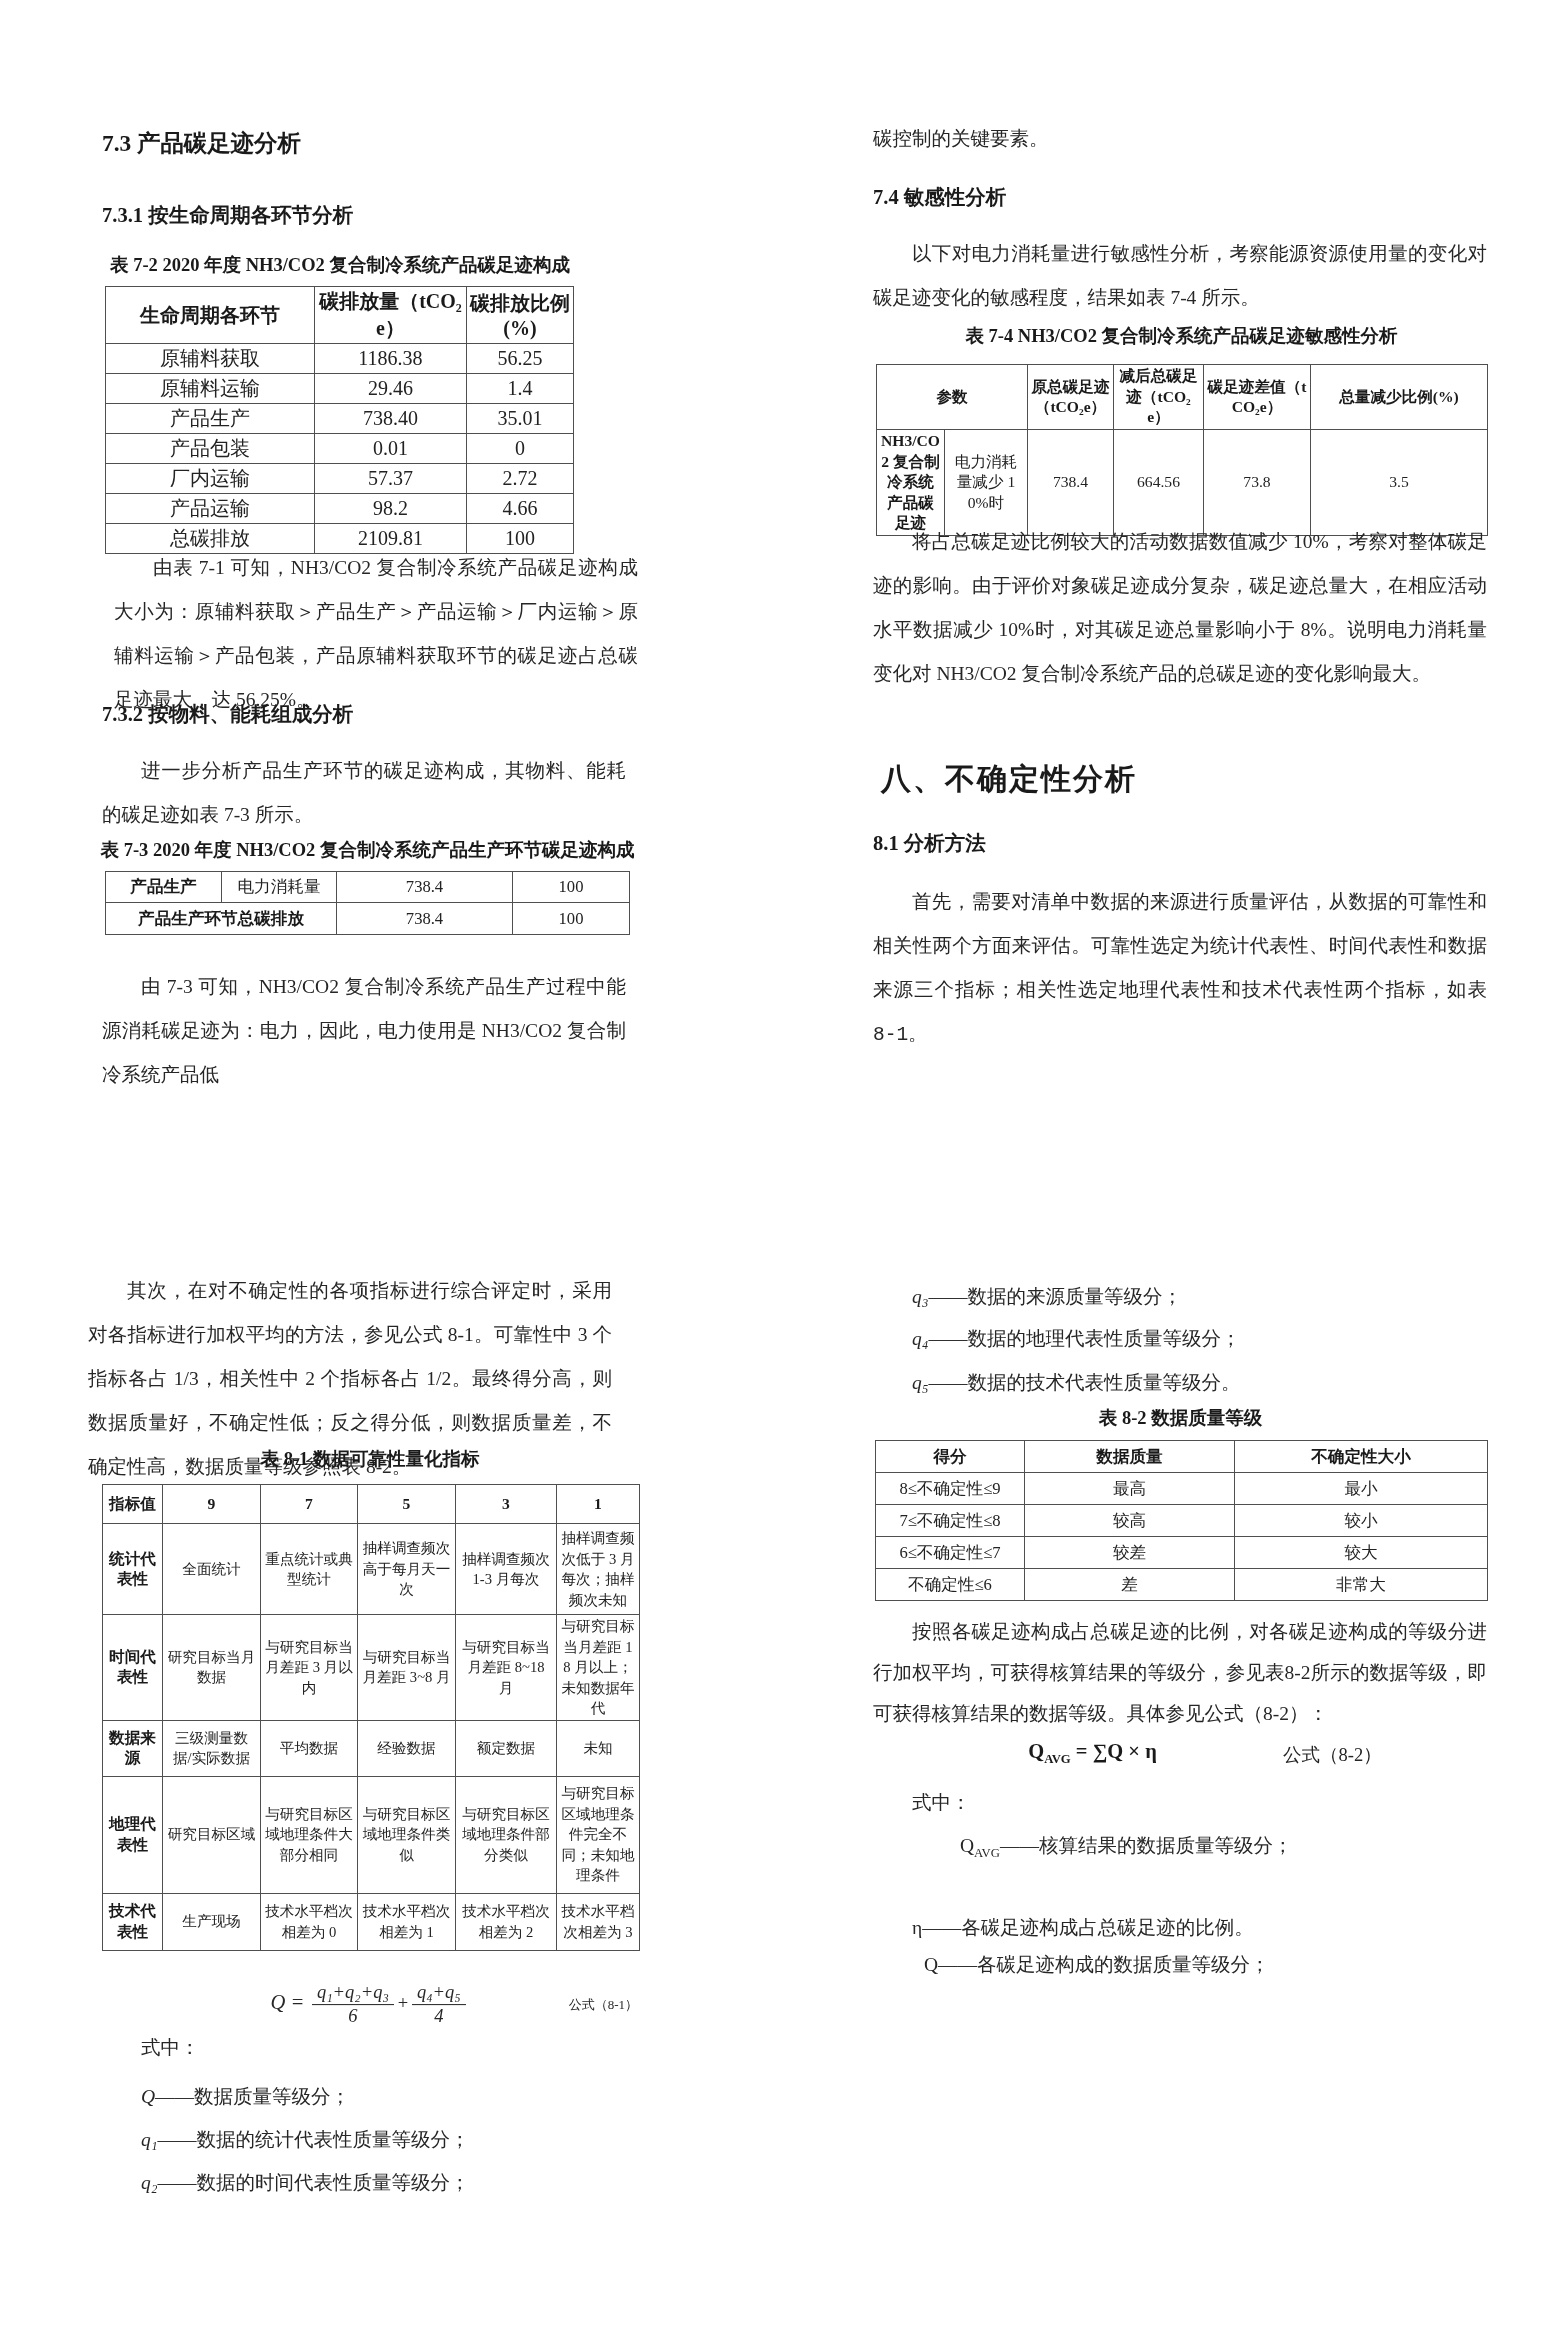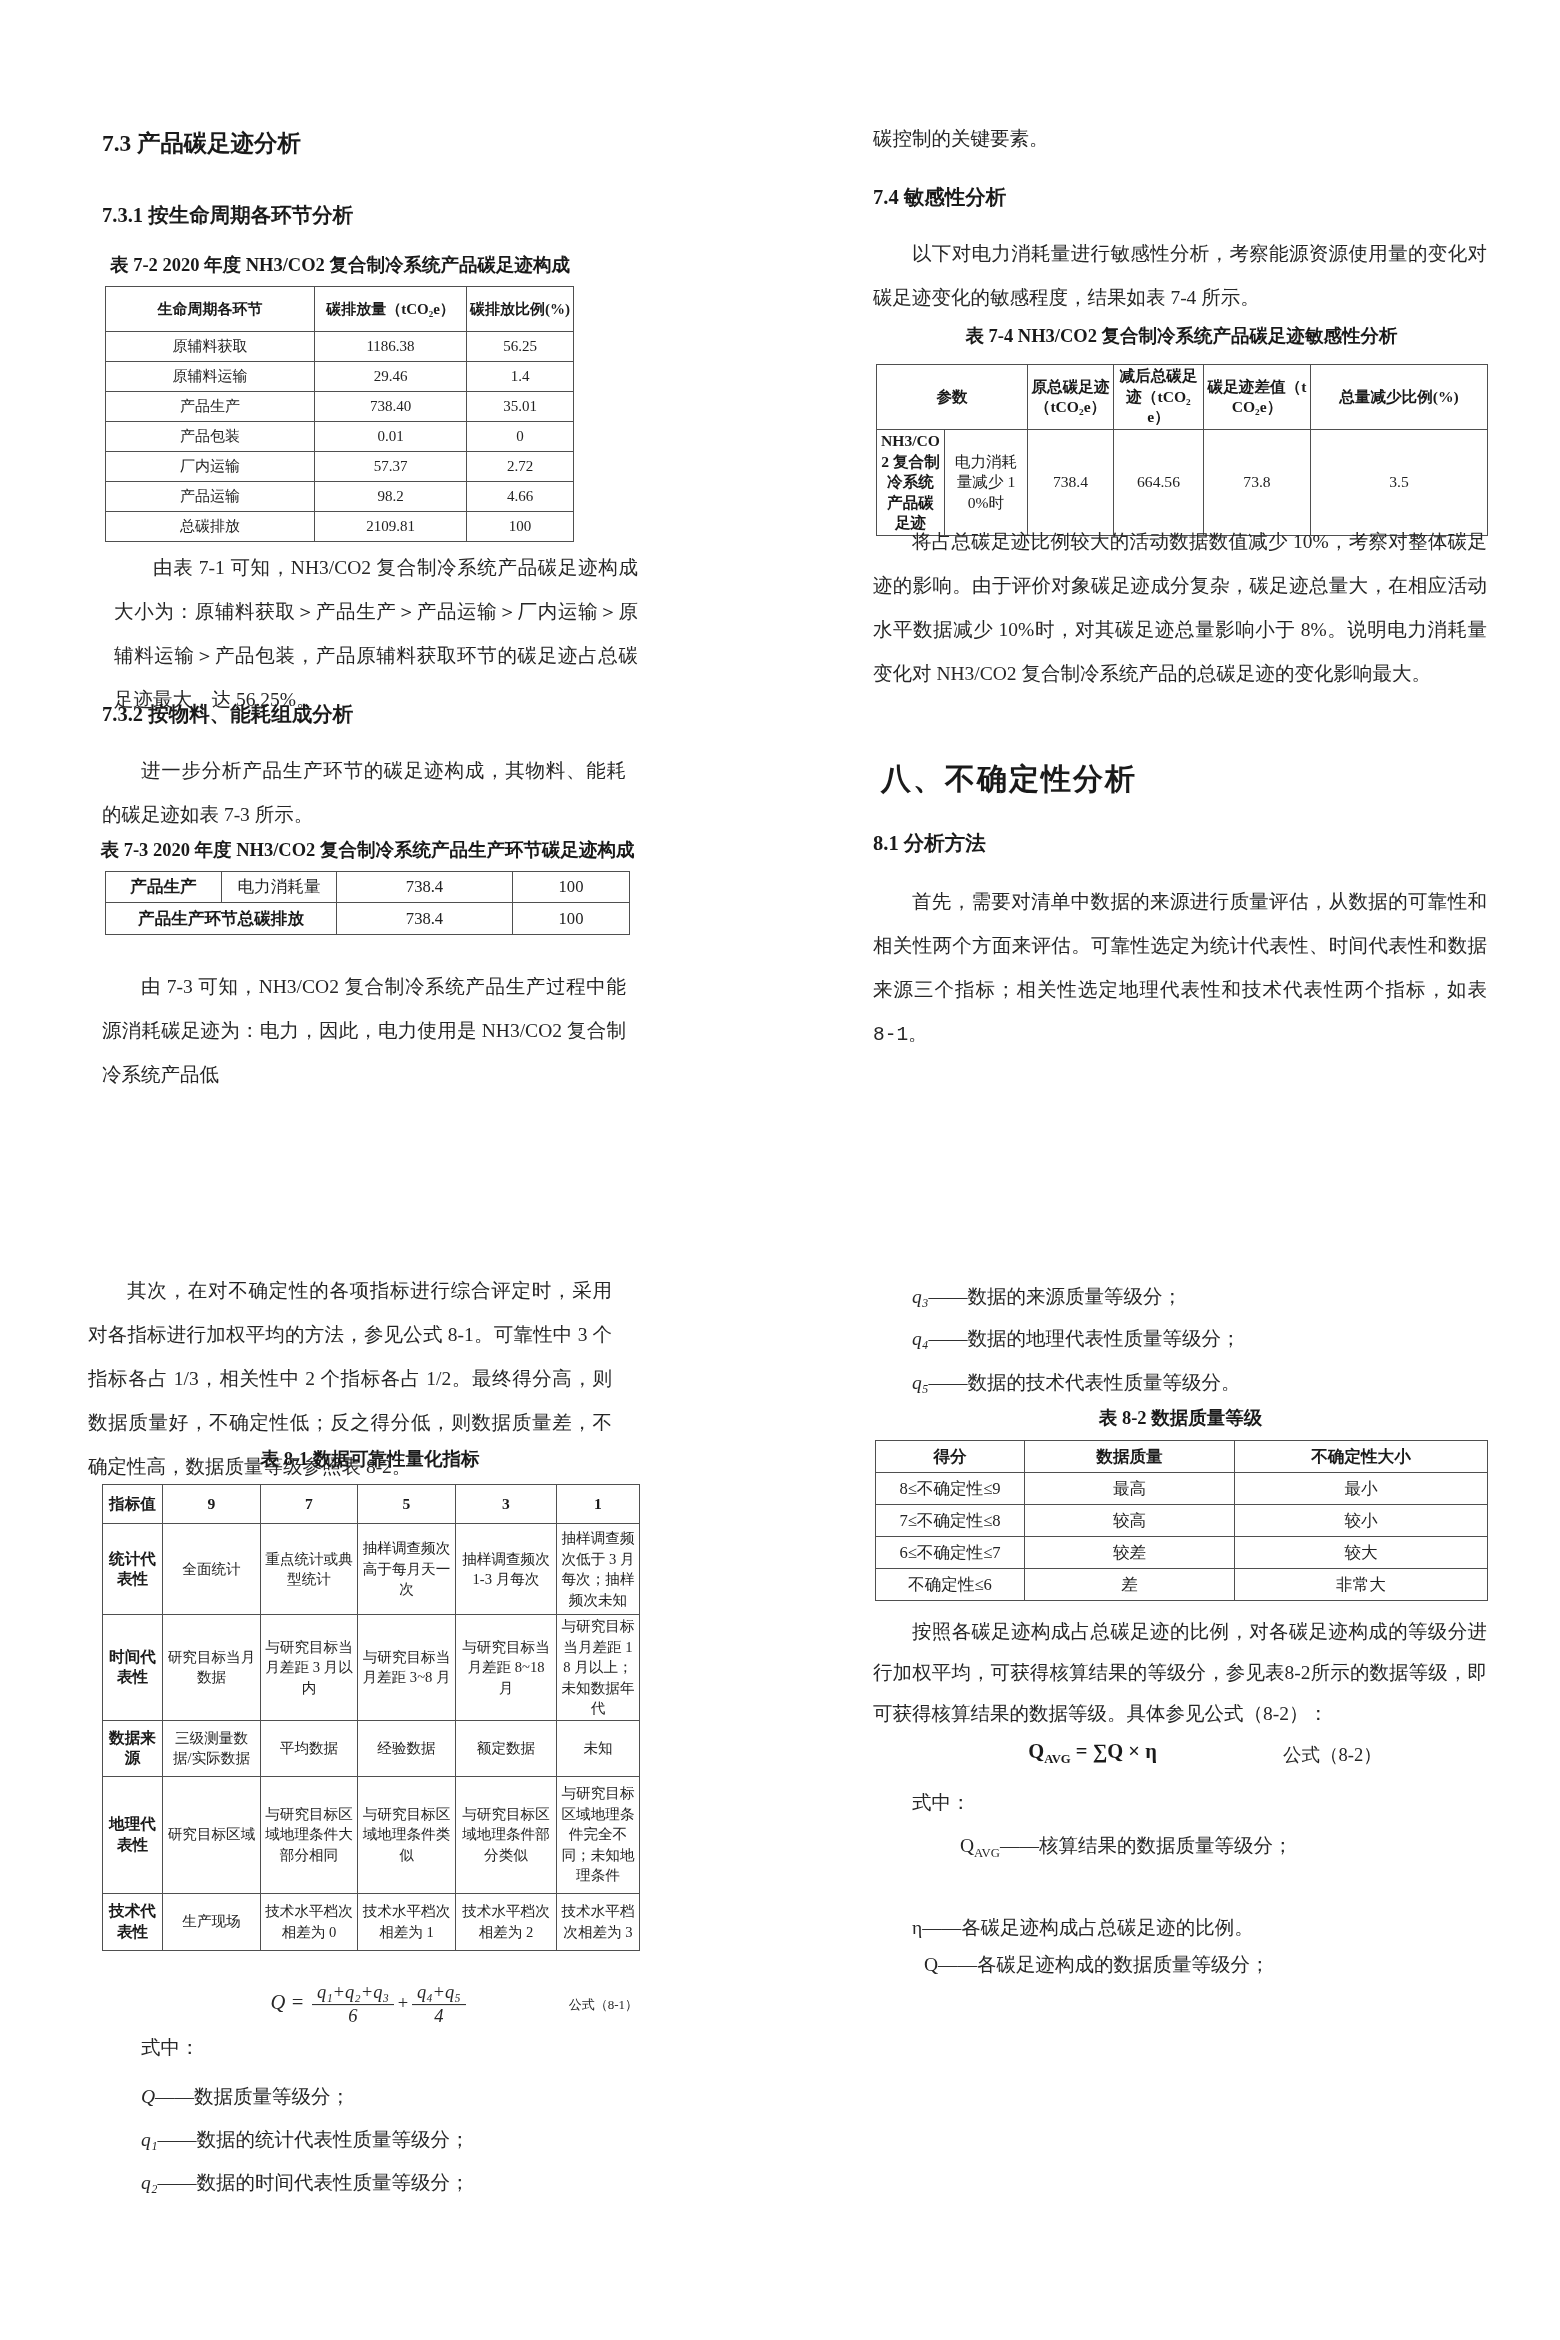--- a/index.html
+++ b/index.html
@@ -12,21 +12,21 @@
   .para{position:absolute;font-size:19.5px;line-height:44px;text-align:justify;color:#262626;}
   .ind{text-indent:2em;}
   .wL{width:524px;} .wR{width:614px;}
   .defline{position:absolute;font-size:19.5px;line-height:27px;color:#262626;}
   .v{font-style:italic;}
   table{border-collapse:collapse;position:absolute;table-layout:fixed;color:#222222;text-align:center;}
   td,th{border:1px solid #4f4f4f;padding:1px 2.9px;vertical-align:middle;word-break:break-all;}
   th{font-weight:bold;color:#1a1a1a;}
   td{font-weight:normal;}
   .b{font-weight:bold;color:#1a1a1a;}
-  #t72{left:105px;top:286px;width:468px;font-size:15px;}
+  #t72{left:105px;top:286px;width:468px;font-size:20px;}
   #t72 tr{height:30px;} #t72 tr:first-child{height:45px;}
   #t73{left:105px;top:871px;width:524px;font-size:16.6px;}
   #t73 tr{height:32px;} #t73 tr:first-child{height:31px;}
   #t74{left:876px;top:364px;width:611px;font-size:15.6px;line-height:20.5px;}
   #t74 tr:first-child{height:65px;} #t74 tr:last-child{height:86px;}
   #t81{left:102px;top:1484px;width:536px;font-size:14.6px;line-height:20.5px;}
   #t81 tr:nth-child(1){height:39px;} #t81 tr:nth-child(2){height:91px;}
   #t81 tr:nth-child(3){height:98px;} #t81 tr:nth-child(4){height:56px;}
   #t81 tr:nth-child(5){height:117px;} #t81 tr:nth-child(6){height:57px;}
   #t81 th{font-size:15.6px;}

